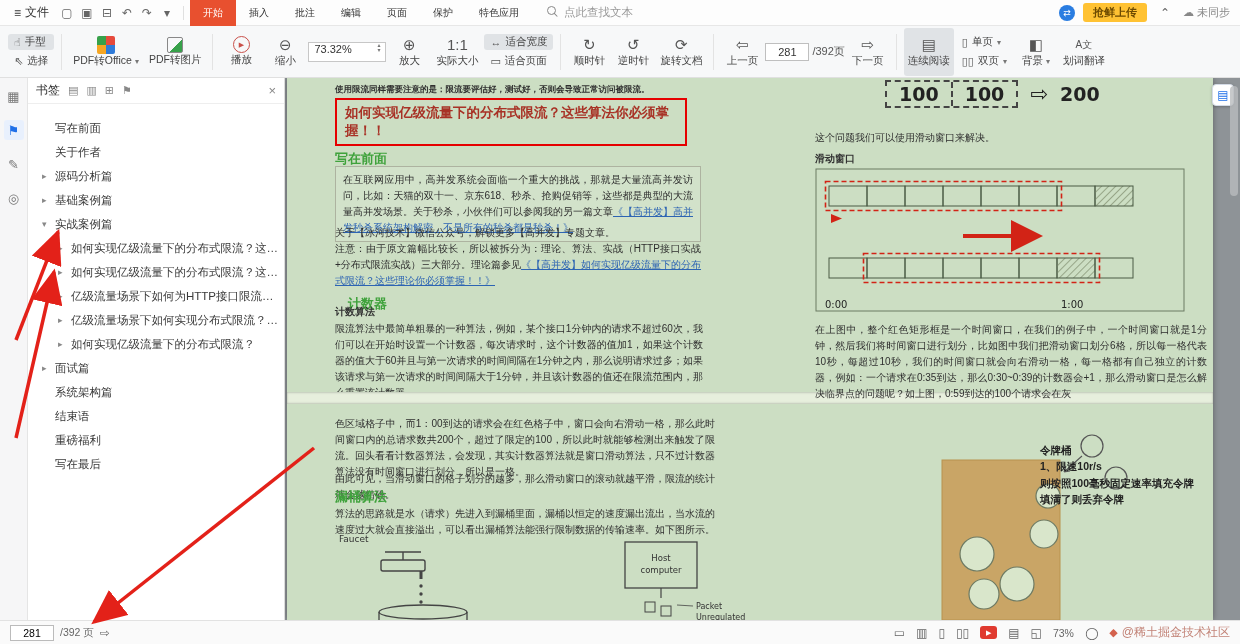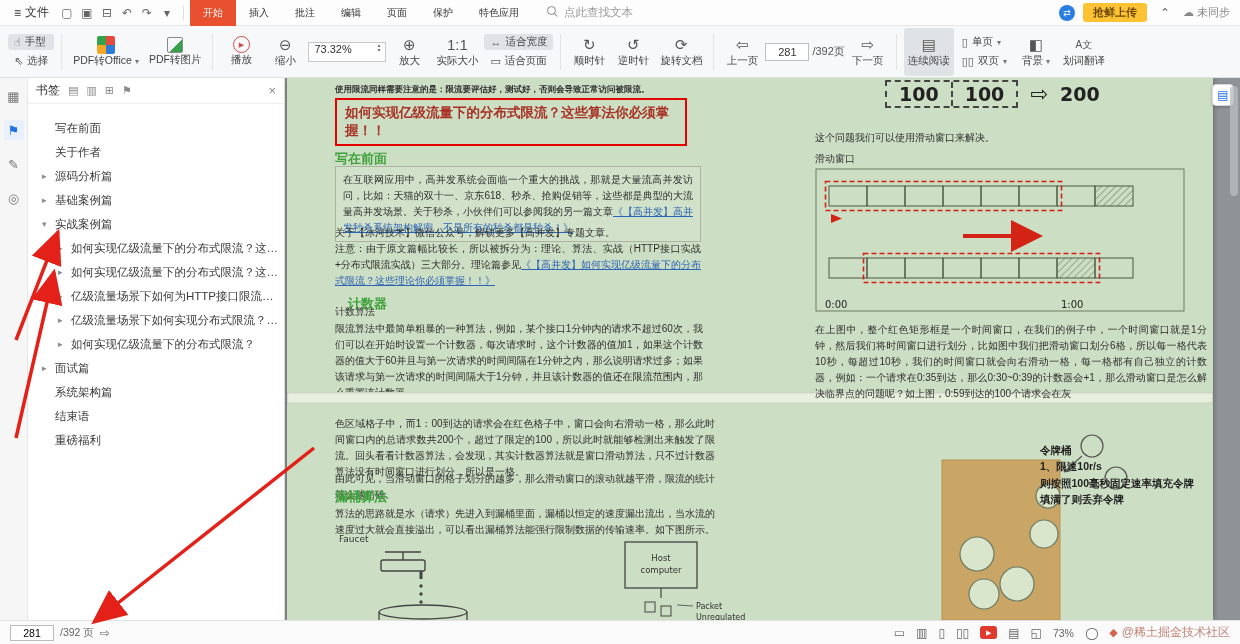--- a/index.html
+++ b/index.html
@@ -58,21 +58,21 @@
   .bm-label { overflow:hidden; text-overflow:ellipsis; }
 
   
   .content { position:absolute; left:285px; top:78px; right:0; bottom:24px; background:#8e9397; overflow:hidden; }
   .page { position:absolute; left:2px; top:0; width:926px; height:542px; background:#ccdec3; box-shadow:0 0 6px rgba(0,0,0,.35); }
   .page-gap { position:absolute; left:0; top:314px; width:100%; height:12px; background:#e7efdd; box-shadow:inset 0 1px 2px rgba(0,0,0,.15), inset 0 -1px 2px rgba(0,0,0,.15); }
   .abs { position:absolute; }
   .note-top { left:48px; top:6px; width:370px; font-size:8.5px; font-weight:bold; color:#2f2f2f; }
   .title-box { left:48px; top:20px; width:352px; border:2px solid #e60000; padding:4px 8px; font-size:13.5px; font-weight:bold; color:#a83226; line-height:1.35; }
   .h-green { font-size:13px; font-weight:bold; color:#3fa23c; }
-  .h-sub { font-size:10px; font-weight:normal; color:#333; }
+  .h-sub { font-size:10px; font-weight:bold; color:#333; }
   .para { font-size:10px; line-height:1.6; color:#2e2e2e; text-align:justify; }
   .boxed { border:1px solid #adb3a0; padding:5px 7px; background:rgba(255,255,255,.12); }
   .link { color:#2d64b3; text-decoration:underline; }
   .num-diagram { left:598px; top:2px; display:flex; align-items:center; gap:12px; }
   .num-cells { display:flex; border:2px dashed #444; }
   .num-cell { padding:1px 12px; font-family:"DejaVu Sans",sans-serif; font-size:19px; font-weight:bold; color:#222; }
   .num-cell + .num-cell { border-left:2px dashed #444; }
   .num-arrow { font-size:21px; color:#222; }
   .num-result { font-family:"DejaVu Sans",sans-serif; font-size:19px; font-weight:bold; color:#222; }
   .token-text { left:753px; top:364px; width:168px; font-size:10.5px; line-height:1.55; color:#222; font-weight:bold; }
@@ -303,20 +303,24 @@
           <span class="bm-arrow"></span>
           <span class="bm-label">系统架构篇</span>
         </div>
       <div class="bm-item lvl0">
           <span class="bm-arrow"></span>
           <span class="bm-label">结束语</span>
         </div>
       <div class="bm-item lvl0">
           <span class="bm-arrow"></span>
           <span class="bm-label">重磅福利</span>
+        </div>
+      <div class="bm-item lvl0">
+          <span class="bm-arrow"></span>
+          <span class="bm-label">写在最后</span>
         </div>
     </div>
   </div>
 
   <div class="content">
     <div class="page">
 
       <div class="abs note-top">使用限流同样需要注意的是：限流要评估好，测试好，否则会导致正常访问被限流。</div>
       <div class="abs title-box">如何实现亿级流量下的分布式限流？这些算法你必须掌握！！</div>
 

